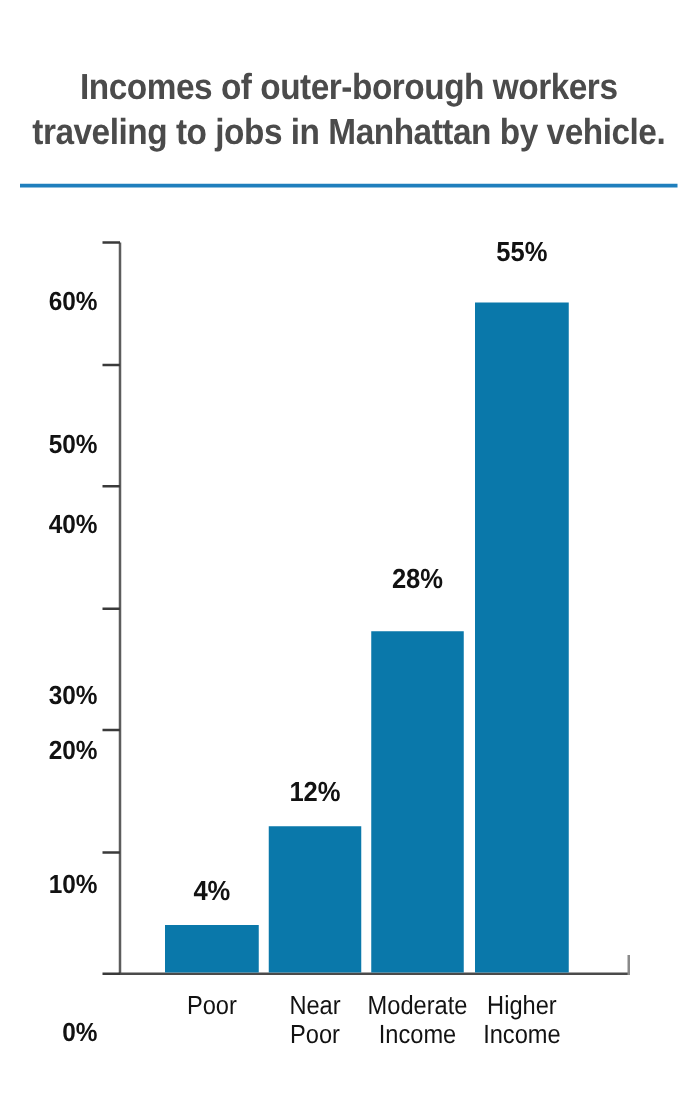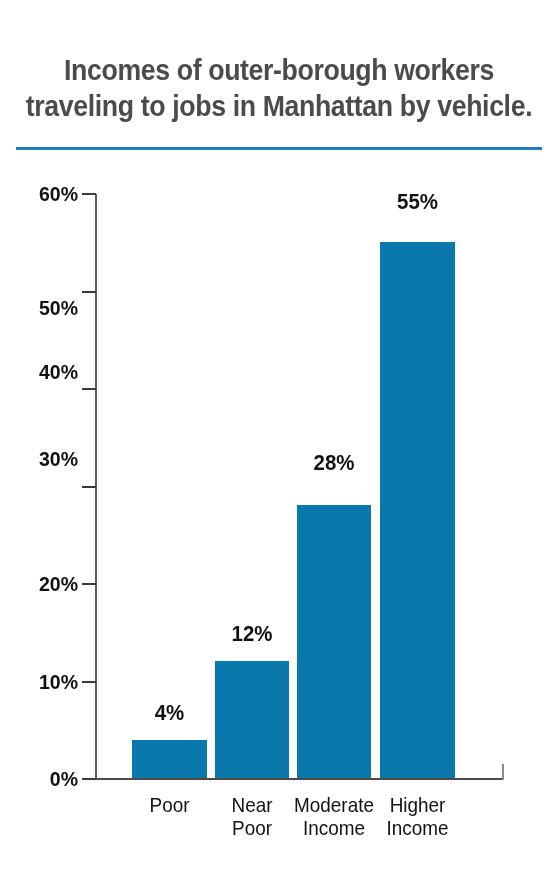--- a/index.html
+++ b/index.html
@@ -104,20 +104,21 @@
     font-size: 21px;
     line-height: 21px;
     transform: scaleX(0.93);
     transform-origin: 100% 50%;
   }
   .y-tick-label-wrap {
     position: absolute;
     left: 0;
     width: 78px;
     height: 21px;
+    margin-top: 48px;
   }
 
   
   .bar {
     position: absolute;
     background: #0a78aa;
   }
   .bar-value {
     position: absolute;
     text-align: center;
@@ -155,31 +156,31 @@
   <div id="y-axis-line"></div>
   <div id="x-axis-line"></div>
   <div id="x-axis-end-tick"></div>
 
   <div class="y-tick" style="top:778px;"></div>
   <div class="y-tick-label-wrap" style="top:768px;">
     <div class="y-tick-label">0%</div>
   </div>
 
   <div class="y-tick" style="top:681px;"></div>
-  <div class="y-tick-label-wrap" style="top:671px;">
+  <div class="y-tick-label-wrap" style="top:649px;">
     <div class="y-tick-label">10%</div>
   </div>
 
   <div class="y-tick" style="top:583px;"></div>
-  <div class="y-tick-label-wrap" style="top:573px;">
+  <div class="y-tick-label-wrap" style="top:542px;">
     <div class="y-tick-label">20%</div>
   </div>
 
   <div class="y-tick" style="top:486px;"></div>
-  <div class="y-tick-label-wrap" style="top:448px;">
+  <div class="y-tick-label-wrap" style="top:498px;">
     <div class="y-tick-label">30%</div>
   </div>
 
   <div class="y-tick" style="top:388px;"></div>
   <div class="y-tick-label-wrap" style="top:361px;">
     <div class="y-tick-label">40%</div>
   </div>
 
   <div class="y-tick" style="top:291px;"></div>
   <div class="y-tick-label-wrap" style="top:297px;">

